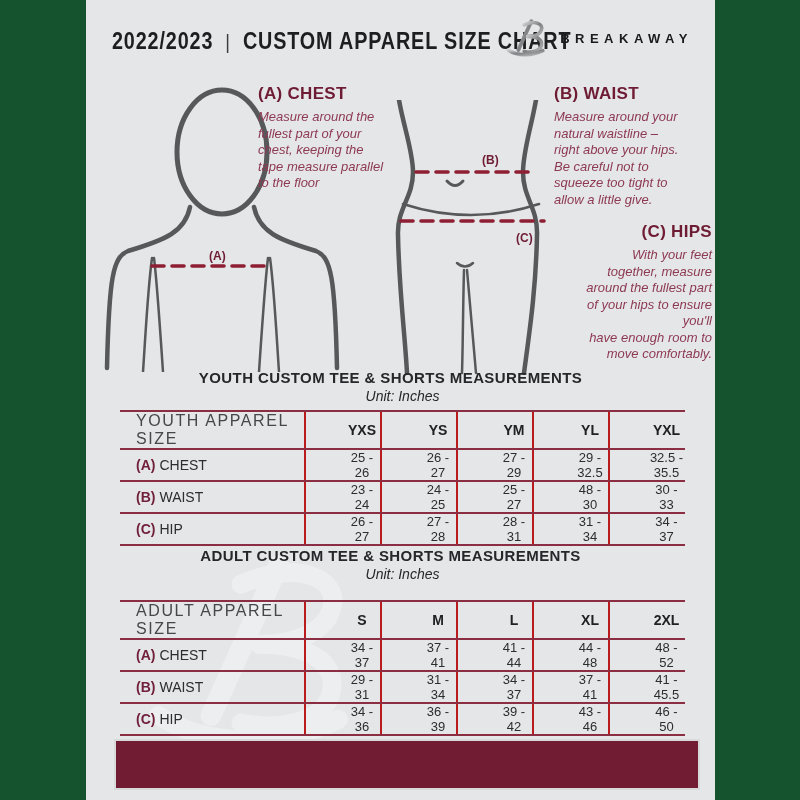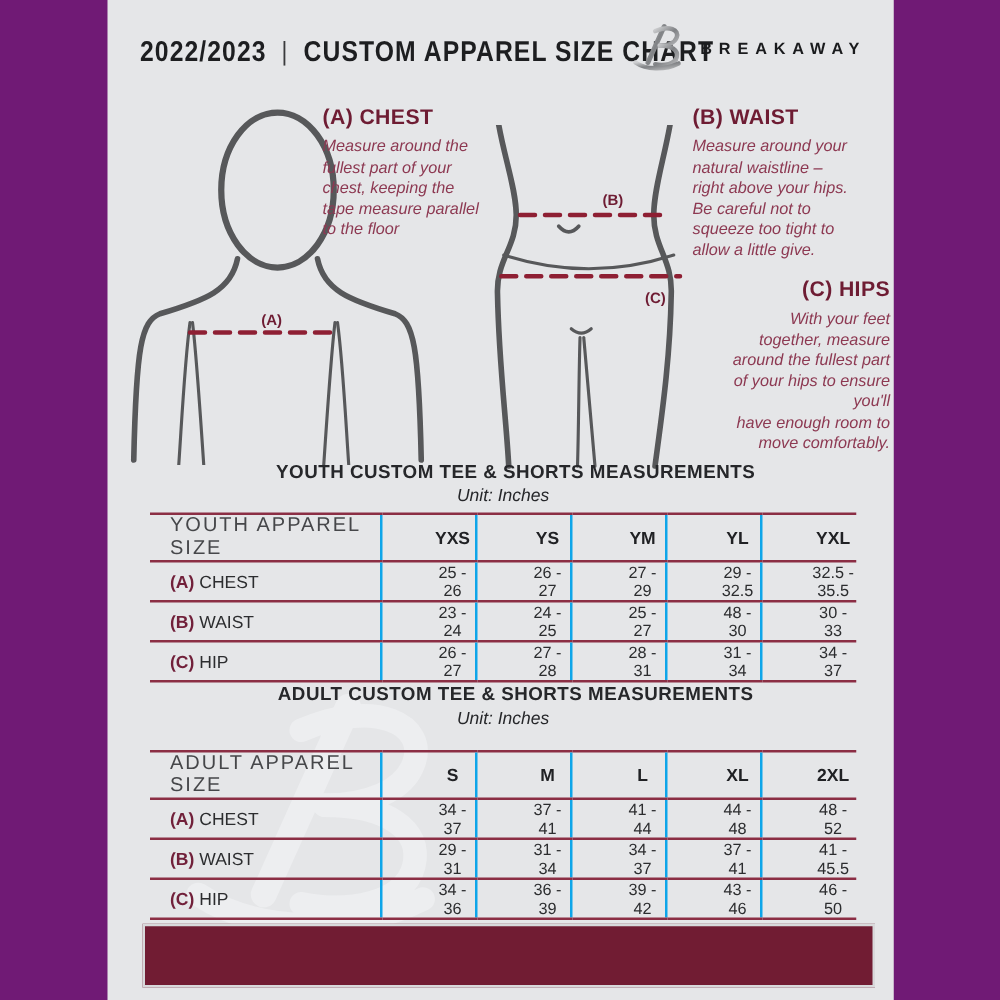--- a/index.html
+++ b/index.html
@@ -1,18 +1,18 @@
 <!DOCTYPE html>
 <html><head>
 <meta charset="utf-8">
 <style>
   * { margin:0; padding:0; box-sizing:border-box; }
   html,body { width:800px; height:800px; }
   body { background:#000; font-family:"Liberation Sans", sans-serif; overflow:hidden; }
-  .page { position:relative; width:800px; height:800px; background:#701a75; }
+  .page { position:relative; width:800px; height:800px; background:#14532d; }
   .content { position:absolute; left:86px; top:0; width:629px; height:800px; background:#e5e6e8; overflow:hidden; }
 
   
   .doc-header { position:absolute; left:0; top:0; width:629px; height:76px; }
   .doc-title { position:absolute; left:26px; top:28px; display:flex; align-items:center; gap:14px;
                transform:scaleX(0.86); transform-origin:left center; white-space:nowrap;
                font-weight:bold; font-size:23px; color:#1d1e20; letter-spacing:1px; }
   .doc-title .sep { font-weight:400; color:#3a3b3d; font-size:21px; }
   .brand { position:absolute; right:22px; top:18px; display:flex; align-items:center; gap:10px; }
   .brand-name { font-weight:bold; font-size:13px; letter-spacing:5.5px; color:#1a1b1d; }
@@ -25,32 +25,32 @@
 
   .instr { position:absolute; }
   .instr h3 { font-size:17px; font-weight:bold; color:#6e1c33; letter-spacing:0.3px; }
   .instr p  { margin-top:5px; font-style:italic; font-size:13px; line-height:16.5px;
               color:#8d3952; white-space:pre-line; }
   .instr-a { left:172px; top:84px;  width:150px; }
   .instr-b { left:468px; top:84px;  width:158px; }
   .instr-c { left:468px; top:222px; width:158px;text-align:right; }
 
   
-  .tbl-title { position:absolute; left:44px; width:565px; text-align:center;
+  .tbl-title { position:absolute; left:22px; width:565px; text-align:center;
                font-weight:bold; font-size:15px; color:#26272a; letter-spacing:0.4px; }
   .tbl-unit  { position:absolute; left:34px; width:565px; text-align:center;
                font-style:italic; font-size:14px; color:#26272a; }
   table.size { position:absolute; left:34px; width:565px; border-collapse:collapse;
                table-layout:fixed; z-index:1; }
   table.size col.c0 { width:185px; }
   table.size col.cn { width:76px; }
   table.size th, table.size td { border-bottom:2px solid #8b2e44; text-align:center;
                font-size:13px; color:#2c2d2f; height:31px; background:transparent; }
   table.size tr:first-child th { border-top:2px solid #8b2e44; height:33px; }
-  table.size th + th, table.size td + td { border-left:2px solid #0ea5e9;padding-left:38px; }
+  table.size th + th, table.size td + td { border-left:2px solid #b91c1c;padding-left:38px; }
   table.size .first { text-align:left; padding-left:16px; }
   table.size th.first { font-weight:400; font-size:16px; letter-spacing:1.6px; color:#46474a; }
   table.size th.size-head { font-weight:bold; font-size:14px; color:#202124; }
   .rowlabel-prefix { font-weight:bold; color:#71203a; font-size:14px; }
   .rowlabel-name { color:#2c2d2f; font-size:14px; margin-left:4px; }
 
   #youth-title { top:369px; } #youth-unit { top:388px; } #youth-table { top:410px; }
   #adult-title { top:547px; } #adult-unit { top:566px; } #adult-table { top:564px;margin-top:36px; }
 
   

